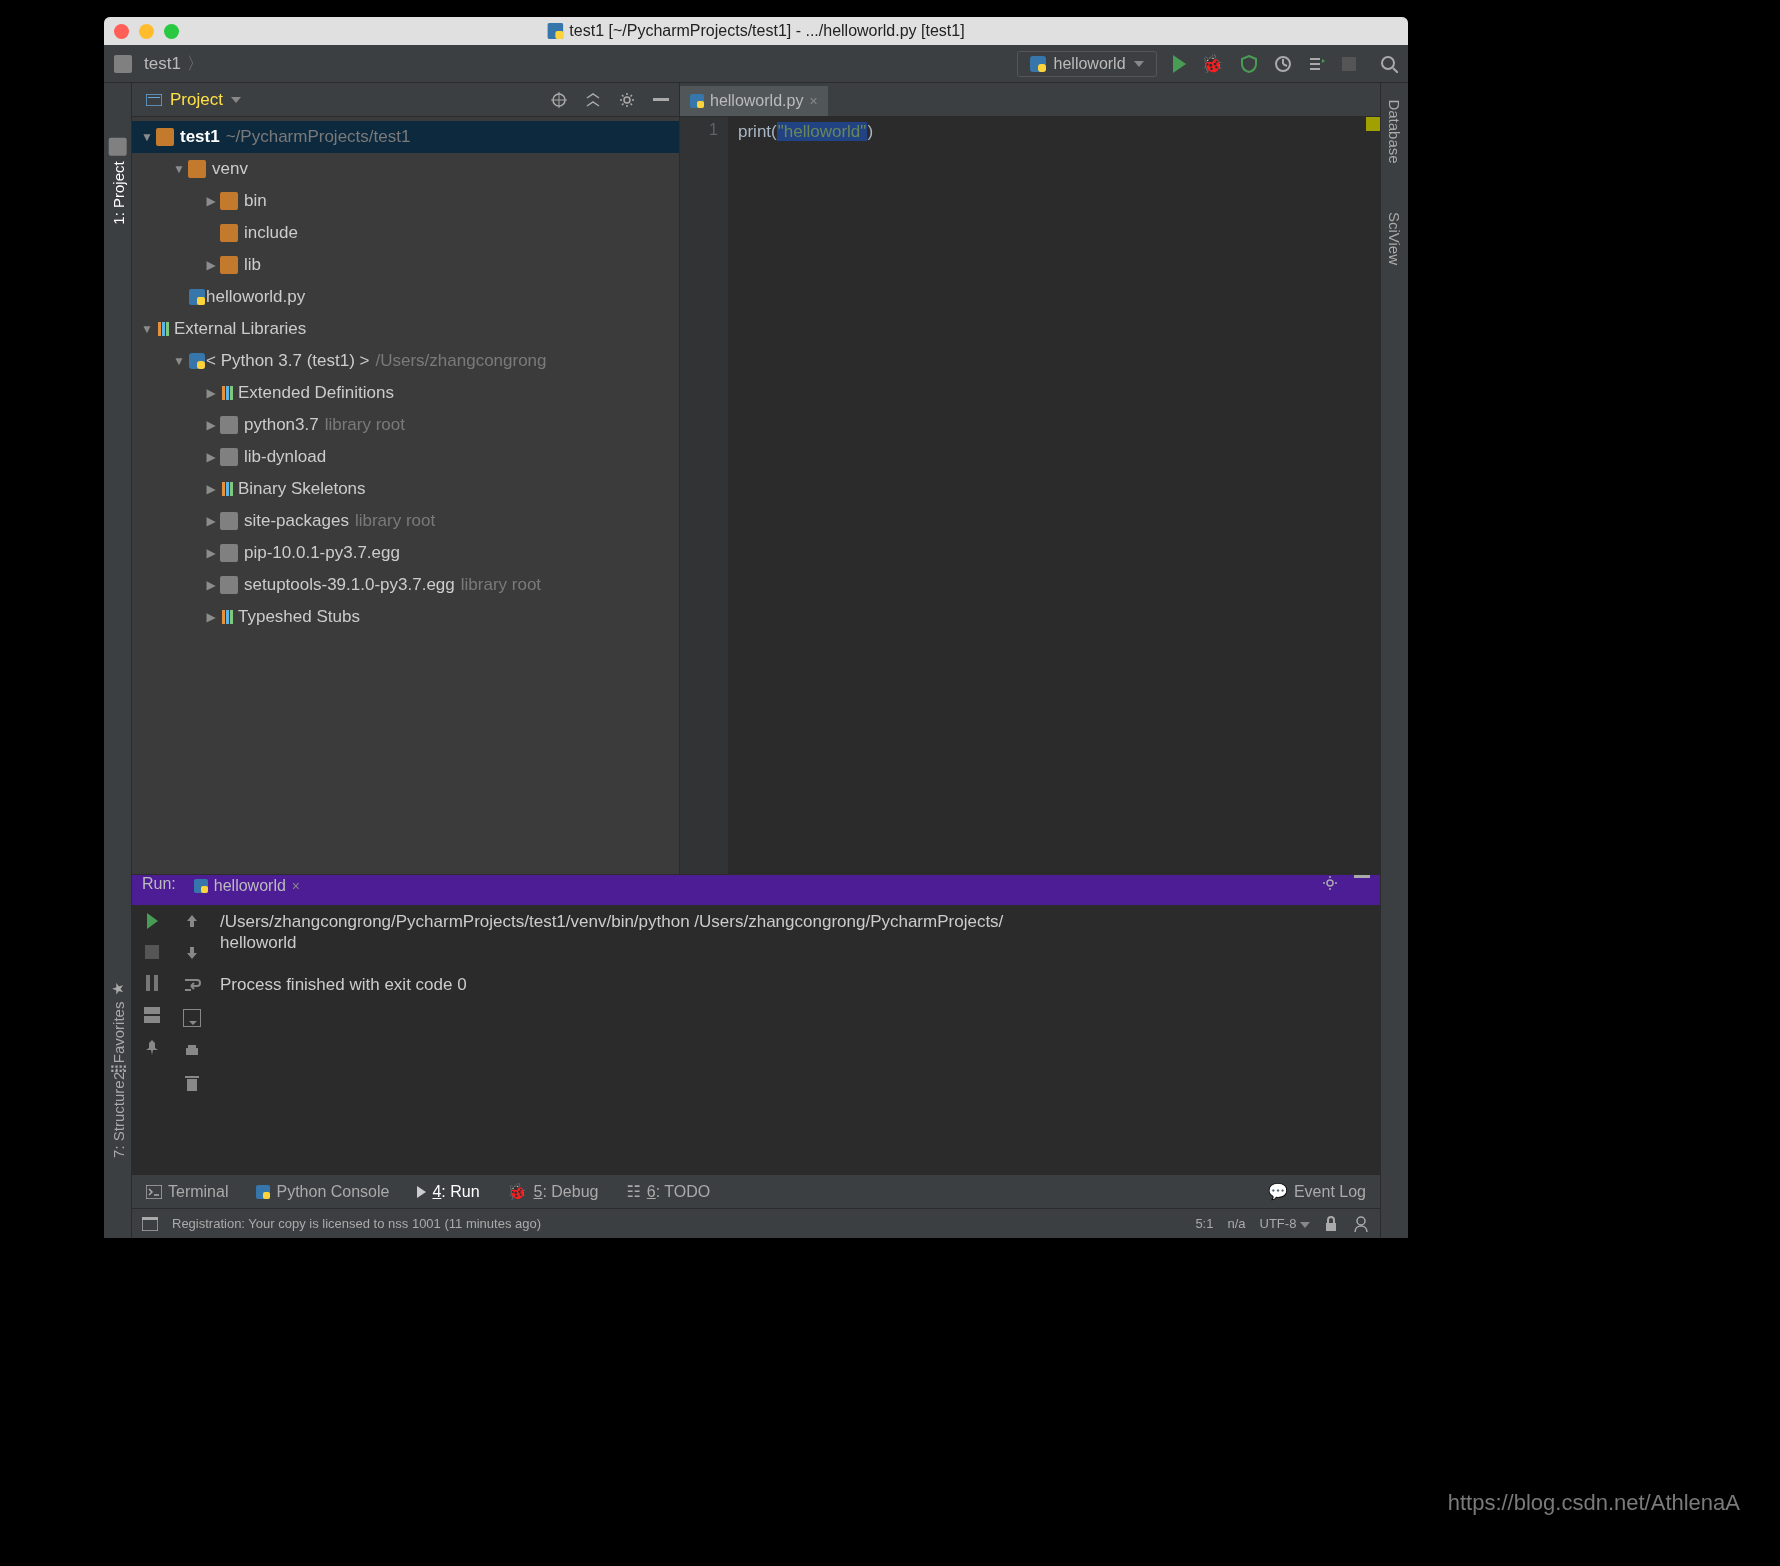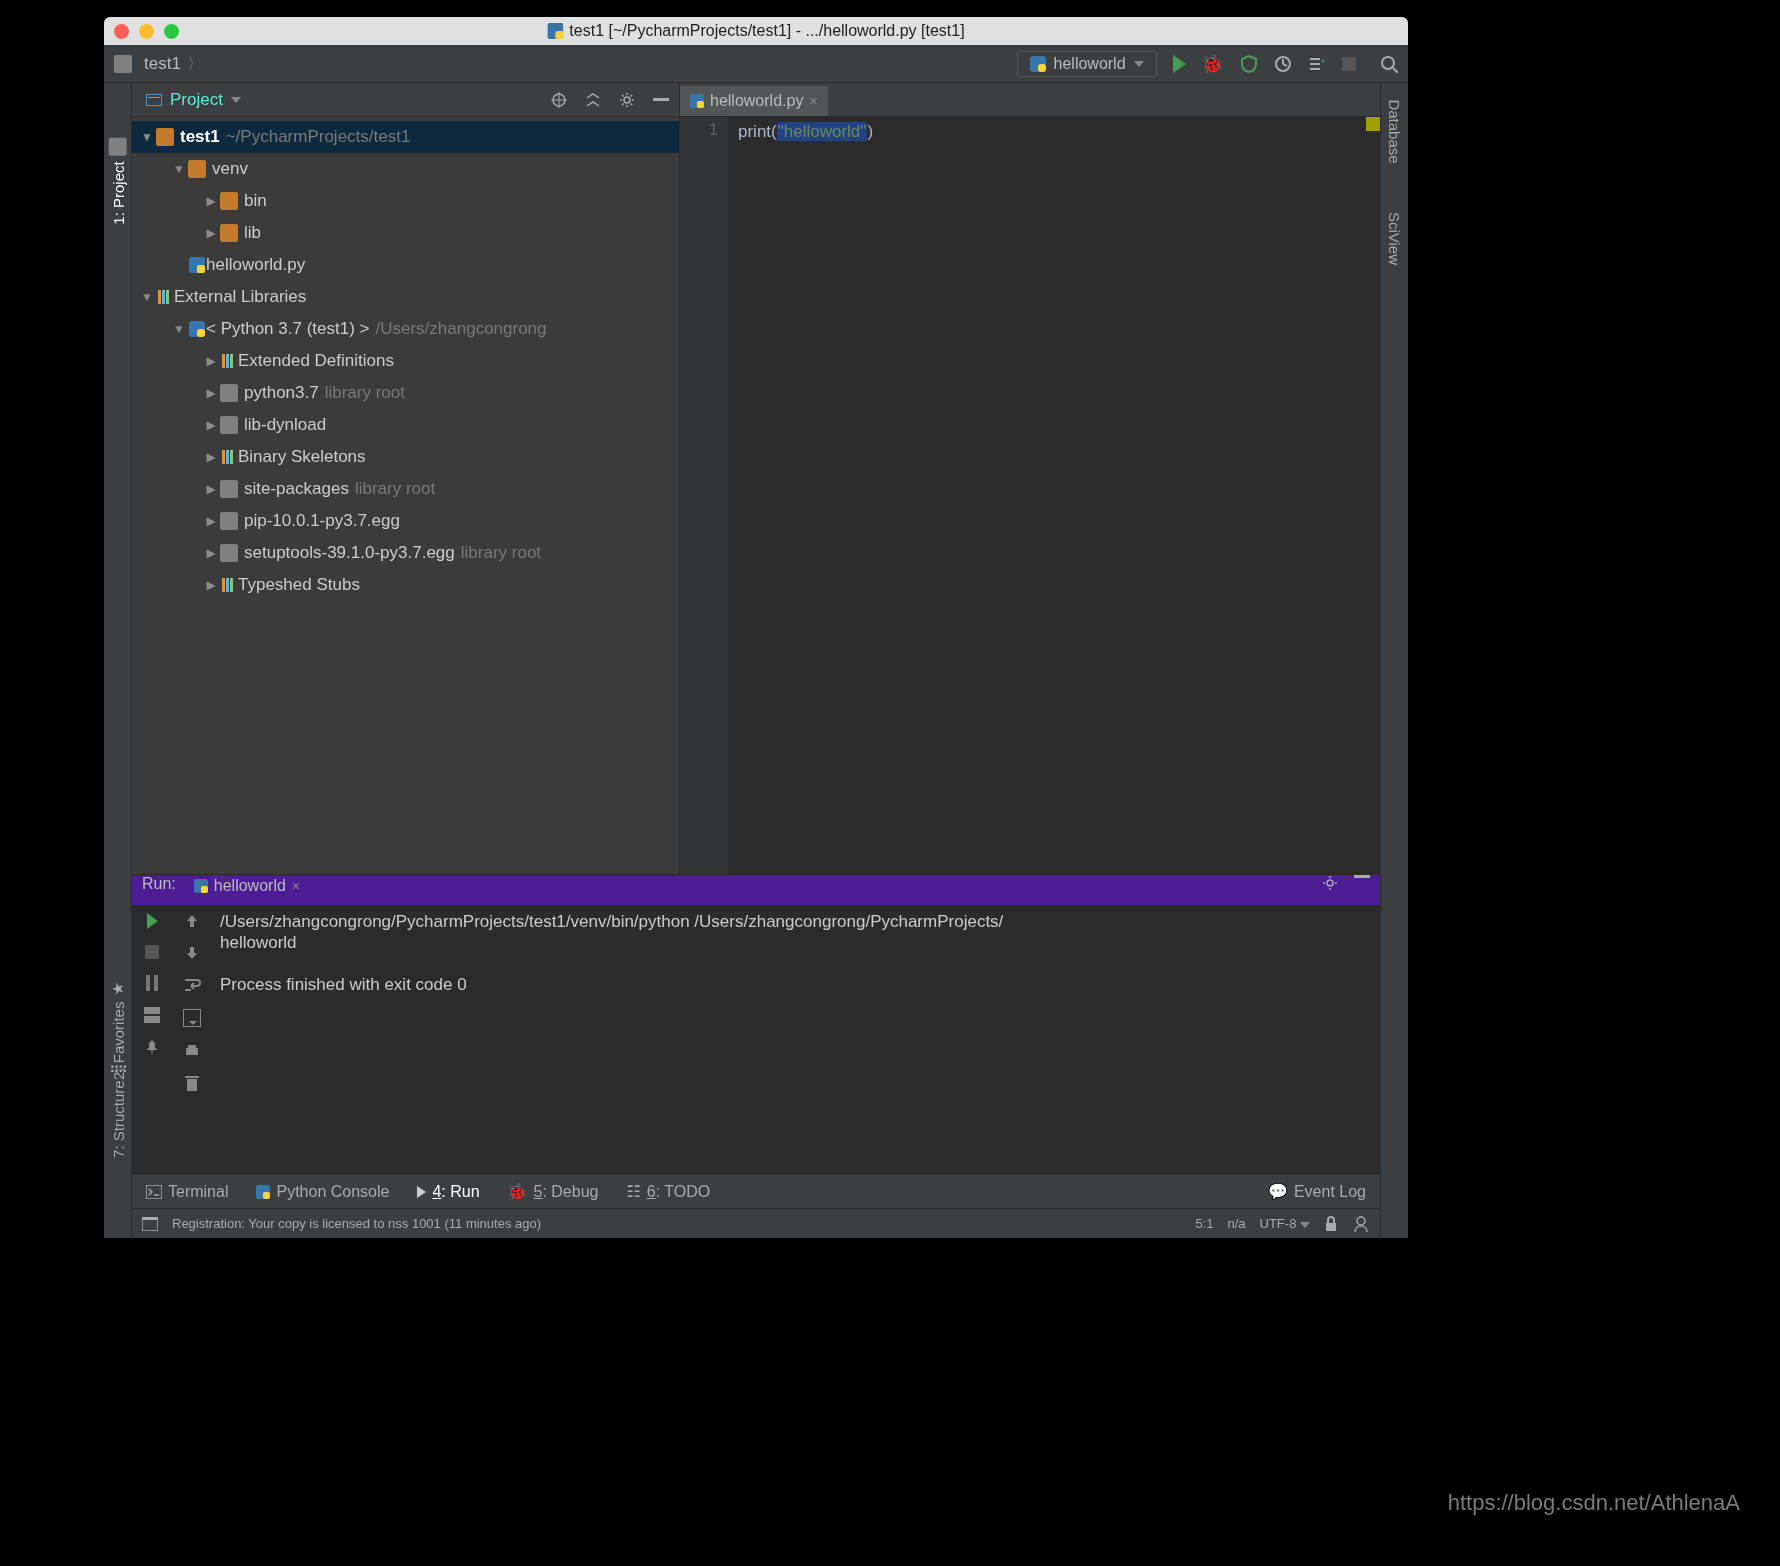--- a/index.html
+++ b/index.html
@@ -20,21 +20,21 @@
 .left-tabs{width:28px;background:#3c3f41;border-right:1px solid #2b2b2b;display:flex;flex-direction:column;align-items:center;padding-top:6px;gap:30px;}
 .vtab{transform:rotate(-90deg);white-space:nowrap;color:#aaa;font-size:15px;display:flex;align-items:center;gap:6px;cursor:pointer;}
 .vtab.sel{color:#fff;}
 .vtab-icon{display:inline-block;width:14px;height:14px;}
 .left-bottom-tabs{margin-top:auto;margin-bottom:120px;display:flex;flex-direction:column;gap:60px;}
 .right-tabs{width:28px;background:#3c3f41;border-left:1px solid #2b2b2b;display:flex;flex-direction:column;align-items:center;padding-top:40px;gap:90px;}
 .vtab-r{transform:rotate(90deg);white-space:nowrap;color:#aaa;font-size:15px;}
 .center-col{flex:1;display:flex;flex-direction:column;min-width:0;}
 .upper{flex:1;display:flex;min-height:0;}
 .project-panel{width:548px;background:#3b3b3b;display:flex;flex-direction:column;border-right:1px solid #2b2b2b;}
-.proj-header{height:34px;background:#3c3f41;display:flex;align-items:center;padding:0 10px 0 14px;color:#5eead4;border-bottom:1px solid #2b2b2b;}
+.proj-header{height:34px;background:#3c3f41;display:flex;align-items:center;padding:0 10px 0 14px;color:#fde047;border-bottom:1px solid #2b2b2b;}
 .proj-header-title{display:flex;align-items:center;gap:8px;font-size:17px;}
 .proj-hdr-icons{margin-left:auto;display:flex;align-items:center;gap:18px;}
 .proj-tree{flex:1;overflow:auto;font-size:17px;color:#ccc;padding-top:4px;}
 .tree-row{display:flex;align-items:center;height:32px;white-space:nowrap;cursor:pointer;}
 .tree-row.sel{background:#0d293e;color:#fff;}
 .tw{display:inline-block;width:14px;text-align:center;color:#8c8c8c;margin-right:2px;font-size:12px;}
 .ico{display:inline-block;width:18px;height:18px;margin-right:6px;}
 .folder{background:#c47a2c;border-radius:2px;}
 .folder-open{background:#c47a2c;border-radius:2px;}
 .folder-g{background:#808080;border-radius:2px;}
@@ -192,20 +192,25 @@
               <span class="tw">▼</span>
                 <span class="ico folder-open"></span>
               <span>venv</span>
             </div>
             <div class="tree-row" style="padding-left:72px">
               <span class="tw">▶</span>
                 <span class="ico folder"></span>
               <span>bin</span>
             </div>
             <div class="tree-row" style="padding-left:72px">
+              <span class="tw"></span>
+                <span class="ico folder"></span>
+              <span>include</span>
+            </div>
+            <div class="tree-row" style="padding-left:72px">
               <span class="tw">▶</span>
                 <span class="ico folder"></span>
               <span>lib</span>
             </div>
             <div class="tree-row" style="padding-left:40px">
               <span class="tw"></span>
                 <svg width="18" height="18">
                   <rect width="16" height="16" x="1" y="1" fill="#3776ab" rx="2"></rect>
                   <rect x="9" y="9" width="8" height="8" fill="#ffd43b" rx="2"></rect>
                 </svg>

